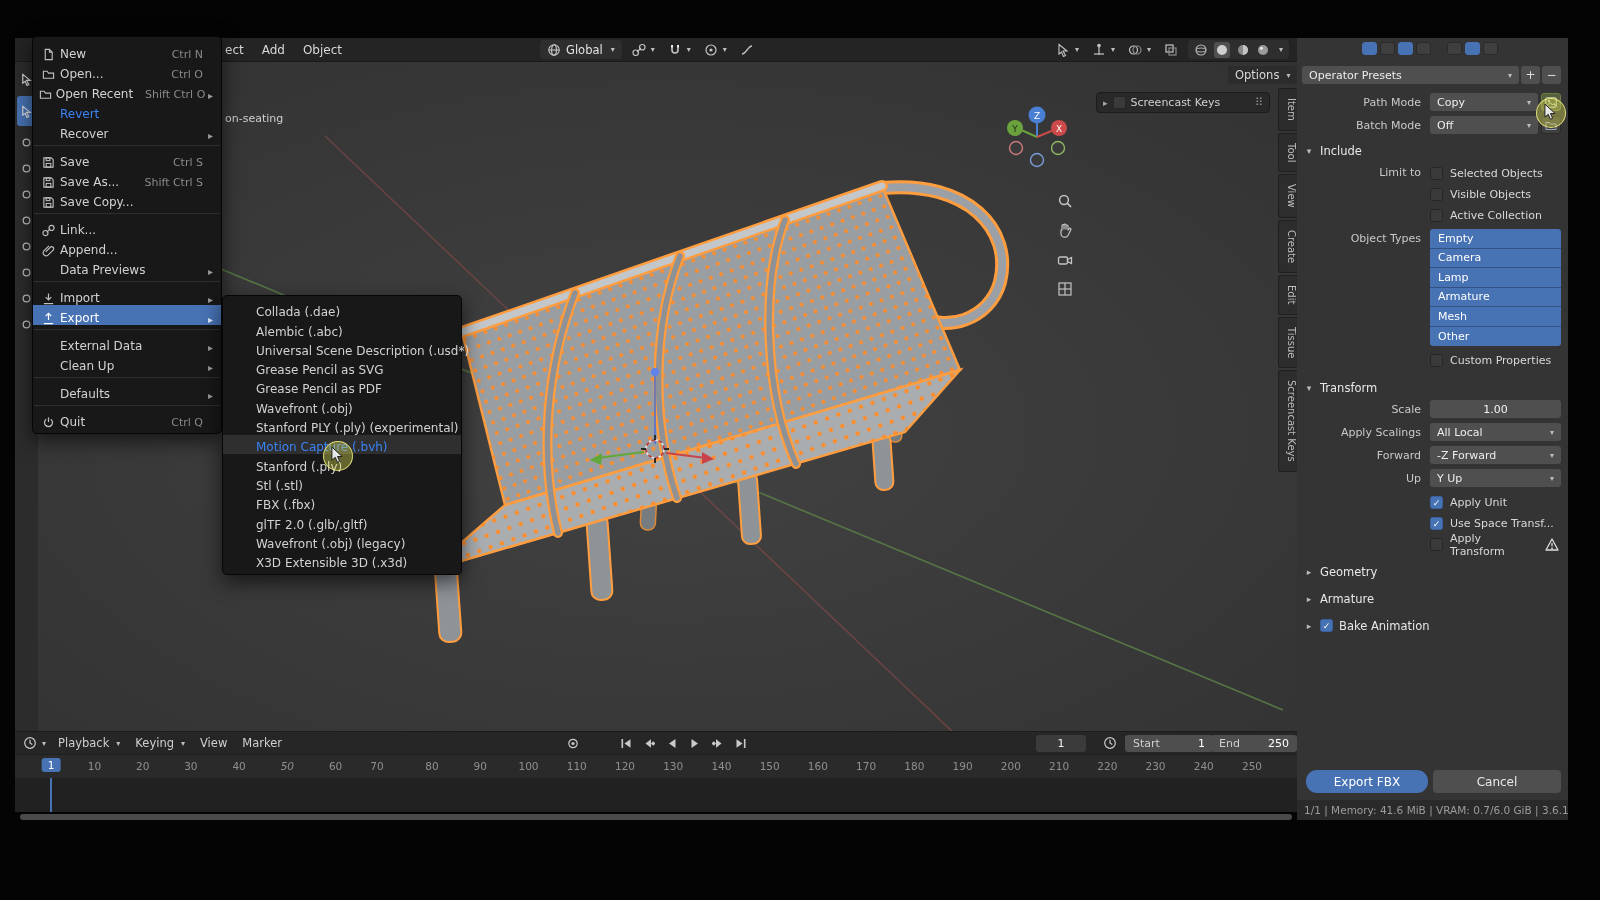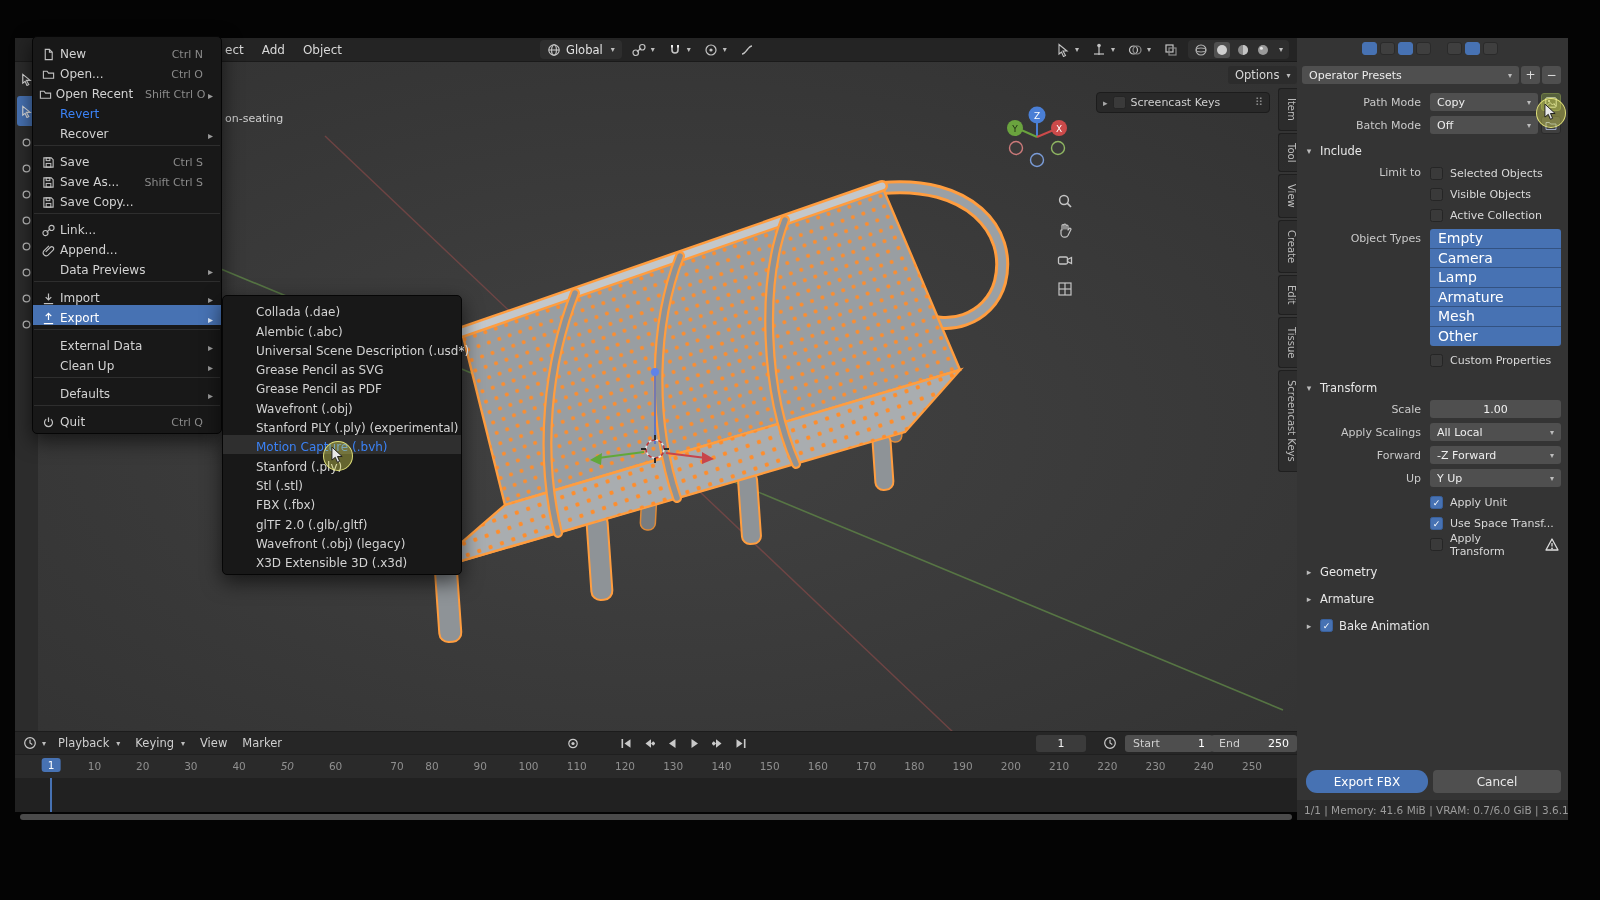--- a/index.html
+++ b/index.html
@@ -96,21 +96,21 @@
 .rp-sub{display:flex;margin-bottom:2px}
 .rp-sub .rp-label{padding-top:3px}
 .rp-ctl-col{flex:1;display:flex;flex-direction:column}
 .ckrow{display:flex;align-items:center;gap:7px;height:21px}
 .cb{width:13px;height:13px;border-radius:2.5px;background:#3a3a3a;border:1px solid #252525;display:inline-flex;align-items:center;justify-content:center;font-size:9px;color:#fff;flex-shrink:0}
 .cb.on{background:#4772b3;border-color:#39619e}
 .cklabel{color:#d8d8d8}
 .warn{margin-left:auto;margin-right:2px}
 .warn svg{width:14px;height:13px}
 .otlist{border-radius:3px;overflow:hidden}
-.ot{height:19.5px;background:#4772b3;color:#fff;display:flex;align-items:center;padding-left:8px;border-bottom:1px solid rgba(0,0,0,.28);font-size:14px}
+.ot{height:19.5px;background:#4772b3;color:#fff;display:flex;align-items:center;padding-left:8px;border-bottom:1px solid rgba(0,0,0,.28);font-size:11px}
 .ot:last-child{border-bottom:none}
 .valfield{flex:1;height:18px;background:#4f4f4f;border-radius:3px;display:flex;align-items:center;justify-content:center;color:#f2f2f2}
 .rp-export{position:absolute;left:9px;top:732px;width:122px;height:23px;background:#4772b3;border-radius:11px;display:flex;align-items:center;justify-content:center;color:#fff;font-size:12px}
 .rp-cancel{position:absolute;left:136px;top:732px;width:128px;height:23px;background:#4f4f4f;border-radius:4px;display:flex;align-items:center;justify-content:center;color:#e9e9e9;font-size:12px}
 .statusbar{position:absolute;left:1297px;top:800px;width:271px;height:20px;background:#2a2a2a;color:#9c9c9c;font-size:10.5px;display:flex;align-items:center;padding-left:7px;white-space:nowrap;z-index:5}
 
 
 .cursor-hl{position:absolute;width:30px;height:30px;z-index:99;pointer-events:none}
 .ring{position:absolute;inset:0;border-radius:50%;background:rgba(228,228,88,.38);border:1px solid rgba(242,242,130,.85)}
 .arrow{position:absolute;left:8px;top:5px;width:13px;height:18px}
@@ -701,21 +701,21 @@
 </div>
 
 <div class="tl-ruler" id="tl-ruler">
   <div class="playhead-tag">1</div>
 <span class="ruler-num" style="left: 79.4097px;">10</span>
     <span class="ruler-num" style="left: 127.643px;">20</span>
     <span class="ruler-num" style="left: 175.876px;">30</span>
     <span class="ruler-num" style="left: 224.109px;">40</span>
     <span class="ruler-num" style="left: 272.342px; font-style: italic;">50</span>
     <span class="ruler-num" style="left: 320.575px;">60</span>
-    <span class="ruler-num" style="left: 382px;">70</span>
+    <span class="ruler-num" style="left: 362px;">70</span>
     <span class="ruler-num" style="left: 417.041px;">80</span>
     <span class="ruler-num" style="left: 465.274px;">90</span>
     <span class="ruler-num" style="left: 513.507px;">100</span>
     <span class="ruler-num" style="left: 561.74px;">110</span>
     <span class="ruler-num" style="left: 609.973px;">120</span>
     <span class="ruler-num" style="left: 658.206px;">130</span>
     <span class="ruler-num" style="left: 706.439px;">140</span>
     <span class="ruler-num" style="left: 754.672px;">150</span>
     <span class="ruler-num" style="left: 802.905px;">160</span>
     <span class="ruler-num" style="left: 851.138px;">170</span>

